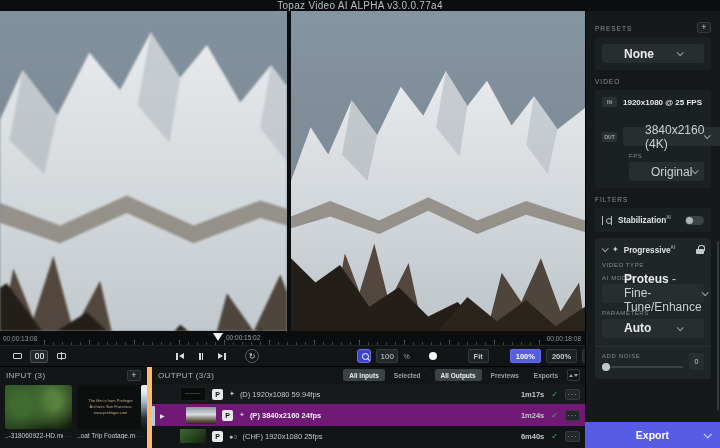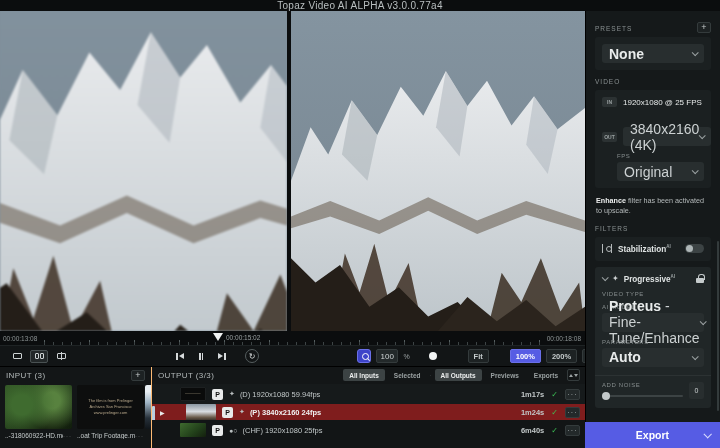--- a/index.html
+++ b/index.html
@@ -75,21 +75,21 @@
   .selectsm { width:34px; height:14px; background:#23292a; border:1px solid #343b3c; border-radius:2px;
     display:flex; align-items:center; justify-content:space-between; padding:0 4px; font-size:7.5px; color:#cfd4d5; }
   .seclabel { font-size:7px; color:#9aa1a2; }
   .closebtn { height:16px; padding:0 10px; background:#565ce4; border:1px solid #6a6fe8; border-radius:3px;
     color:#fff; font-size:8.5px; font-weight:bold; margin-left:6px; }
   .chev { width:5px; height:5px; border-right:1px solid #9aa1a2; border-bottom:1px solid #9aa1a2;
     transform:rotate(45deg) translateY(-1px); flex:none; }
 
   
   .panels { position:relative; width:585px; height:82px; display:flex; background:#131617; border-top:1px solid #000; }
-  .input-panel { width:152px; height:82px; border-right:1px solid #fdba74; position:relative; overflow:hidden; }
+  .input-panel { width:152px; height:82px; border-right:5px solid #fdba74; position:relative; overflow:hidden; }
   .panel-head { height:16px; display:flex; align-items:center; justify-content:space-between; padding:0 6px; }
   .panel-title { font-size:8px; color:#b3b9ba; letter-spacing:.4px; }
   .plusbtn { width:14px; height:11px; font-size:9px; line-height:9px; color:#c6cccd; }
   .input-items { display:flex; gap:5px; padding:2px 0 0 5px; }
   .input-item { width:67px; }
   .ithumb { width:67px; height:44px; border-radius:2px; }
   .ithumb.green { background:
       radial-gradient(circle at 25% 45%, #3f6b2f 0 18%, transparent 60%),
       radial-gradient(circle at 70% 35%, #58823f 0 15%, transparent 55%),
       radial-gradient(circle at 55% 75%, #16230f 0 30%, transparent 70%),
@@ -108,21 +108,21 @@
     display:flex; align-items:center; border-radius:2px; }
   .fbtn.active { background:#3c4344; color:#eceeee; }
   .fdot { font-size:6px; color:#5d6566; }
   .sortbtn { width:13px; height:12px; border:1px solid #343b3c; border-radius:2px; display:flex; align-items:center; justify-content:center; gap:1px; }
   .sortbtn b { display:block; width:0; height:0; border-left:2px solid transparent; border-right:2px solid transparent; }
   .sortbtn b.up { border-bottom:3px solid #9aa1a2; }
   .sortbtn b.dn { border-top:3px solid #9aa1a2; }
   .orows { position:absolute; left:0; right:0; top:17px; }
   .orow { position:relative; height:20px; display:flex; align-items:center; padding-left:28px; background:#161a1b; }
   .orow.alt { background:#121516; }
-  .orow.sel { height:16px; background:#7f1d1d; }
+  .orow.sel { height:22px; background:#701a75; }
   .selbar { position:absolute; left:0; top:2px; width:3px; height:20px; background:#b9cede; border-radius:1px; }
   .playtri { position:absolute; left:8px; font-size:6px; color:#e8eaea; }
   .othumb { width:26px; height:14px; border-radius:1px; margin-right:6px; flex:none; }
   .orow.sel .othumb { width:30px; height:17px; margin-left:6px; }
   .othumb.dark { background:#0a0b0b; box-shadow:inset 0 0 0 1px #1d2021;
     background-image:repeating-linear-gradient(0deg,transparent 0 4px,#3a372f 4px 5px); background-size:60% 60%; background-position:center; background-repeat:no-repeat; }
   .othumb.mtn { background:linear-gradient(180deg,#8a97a2 0%,#d8dce0 45%,#6b5c4c 78%,#2b251f); }
   .othumb.green { background:linear-gradient(140deg,#3f6b2f,#22401a 60%,#141f0e); }
   .pbadge { width:11px; height:11px; background:#e8eaea; color:#111; font-size:7px; font-weight:bold;
     border-radius:2px; display:flex; align-items:center; justify-content:center; margin-right:6px; flex:none; }
@@ -134,26 +134,26 @@
   .chk { font-size:8px; color:#3cc055; }
   .menubtn { width:15px; height:11px; background:#23292a; border:1px solid #343b3c; border-radius:2px;
     font-size:7px; line-height:7px; color:#9aa1a2; display:flex; align-items:center; justify-content:center; letter-spacing:1px; }
 
   
   .side-inner { padding:6px 9px 0 9px; }
   .slabel { font-size:6.5px; letter-spacing:1px; color:#899091; margin:8px 0 5px 0; }
   .shead { display:flex; align-items:center; justify-content:space-between; }
   .card { background:#1b2021; border-radius:3px; padding:7px; }
   .select { height:19px; background:#282e2f; border-radius:3px; display:flex; align-items:center;
-    justify-content:space-between; padding:0 7px; font-size:14px; color:#ccd1d2; }
+    justify-content:space-between; padding:0 22px; font-size:12px; color:#ccd1d2; }
   .select b { color:#e8ebeb; }
   .badge { min-width:15px; height:10px; background:#2c3233; border-radius:2px; color:#9aa1a2;
     font-size:5px; font-weight:bold; display:flex; align-items:center; justify-content:center; padding:0 2px; flex:none; }
   .vrow { display:flex; align-items:center; gap:6px; }
-  .invalue { font-size:8px; font-weight:normal; color:#e6e9e9; }
+  .invalue { font-size:8px; font-weight:bold; color:#e6e9e9; }
   .flex1 { flex:1; }
   .minilabel { font-size:6px; letter-spacing:.6px; color:#858c8d; margin:7px 0 3px 0; }
   .note { font-size:7.2px; color:#b5babb; margin:8px 1px 2px 1px; line-height:1.45; }
   .note b { color:#eceeee; }
   .fcard { background:#1b2021; border-radius:3px; height:24px; display:flex; align-items:center; padding:0 7px; gap:6px; margin-bottom:6px; }
   .fname { font-size:8.2px; font-weight:bold; color:#dfe3e3; }
   sup { font-size:4.5px; color:#9aa1a2; }
   .toggle { margin-left:auto; width:19px; height:9px; background:#3c4344; border-radius:5px; position:relative; flex:none; }
   .toggle::after { content:""; position:absolute; left:1px; top:1px; width:7px; height:7px; background:#aeb6b7; border-radius:50%; }
   .stab-icon { width:10px; height:9px; border-left:1.3px solid #b5babb; border-right:1.3px solid #b5babb; position:relative; flex:none; }
@@ -393,30 +393,27 @@
           <span class="badge">IN</span>
           <span class="invalue">1920x1080 @ 25 FPS</span>
         </div>
         <div class="vrow" style="margin-top:20px;">
           <span class="badge">OUT</span>
           <div class="select flex1">
             <span>3840x2160 (4K)</span>
             <span class="chev"></span>
           </div>
         </div>
-        <div style="margin-left:15px;">
+        <div style="margin-left:27px;">
           <div class="minilabel">FPS</div>
           <div class="select">
             <span>Original</span>
             <span class="chev"></span>
           </div>
         </div>
-      </div>
-      <div class="note">
-        <b>Enhance</b><span> filter has been activated to upscale.</span>
       </div>
 
       <div class="slabel">FILTERS</div>
 
       <div class="fcard">
         <span class="stab-icon"></span>
         <span class="fname"><span>Stabilization</span><sup>AI</sup></span>
         <div class="toggle"></div>
       </div>
 

